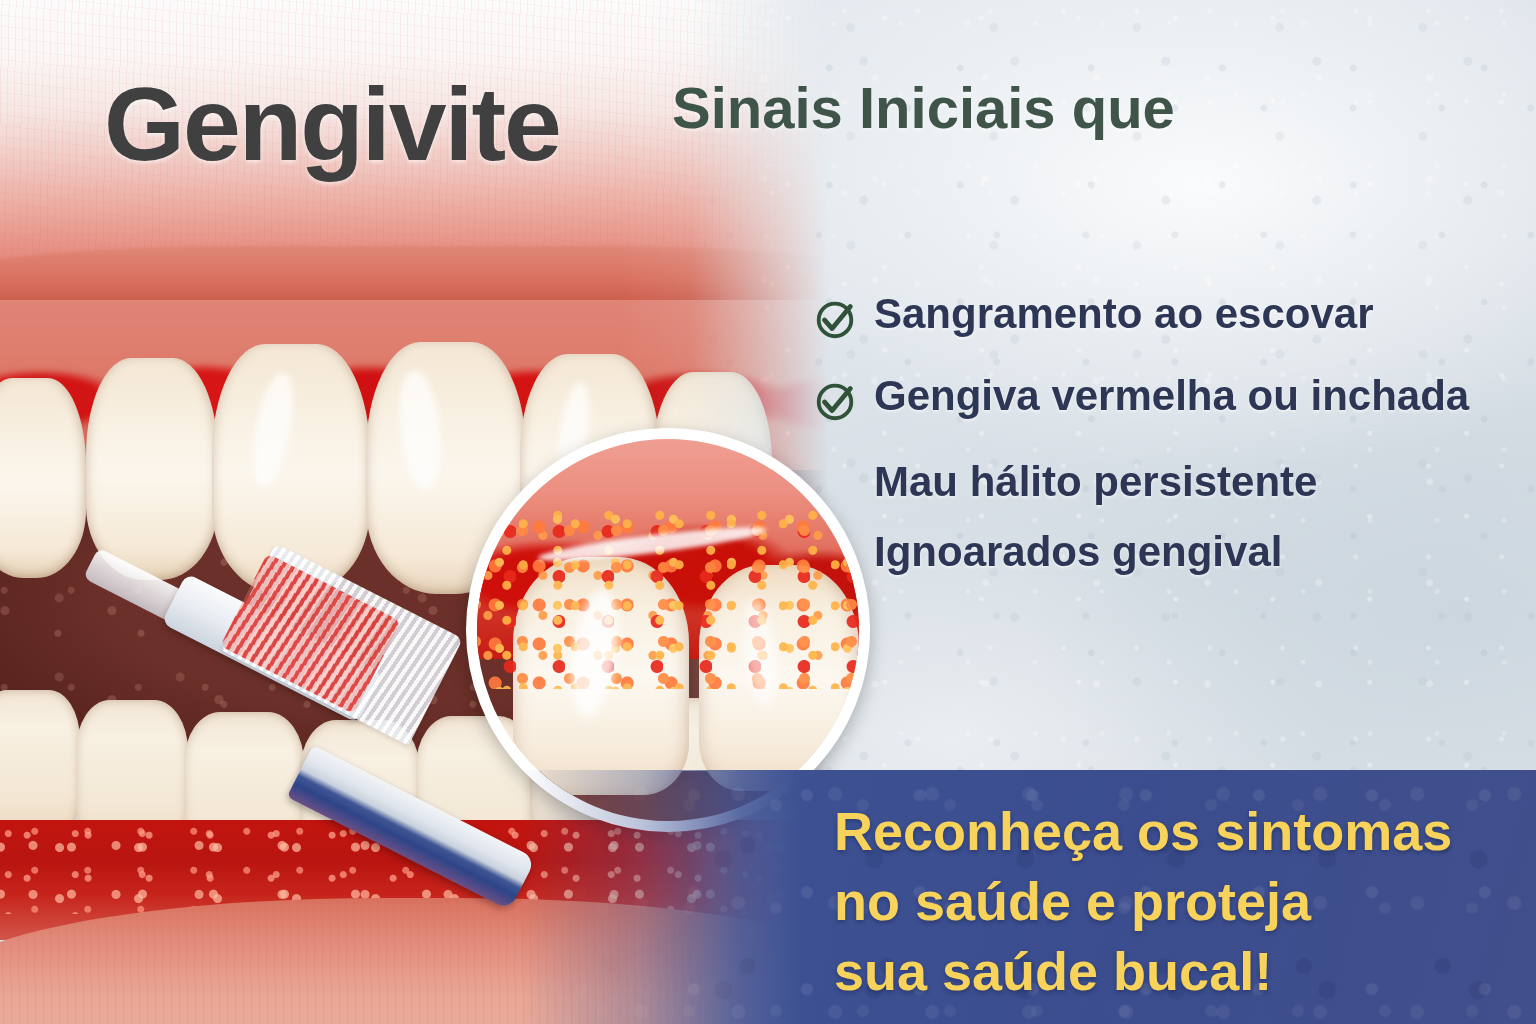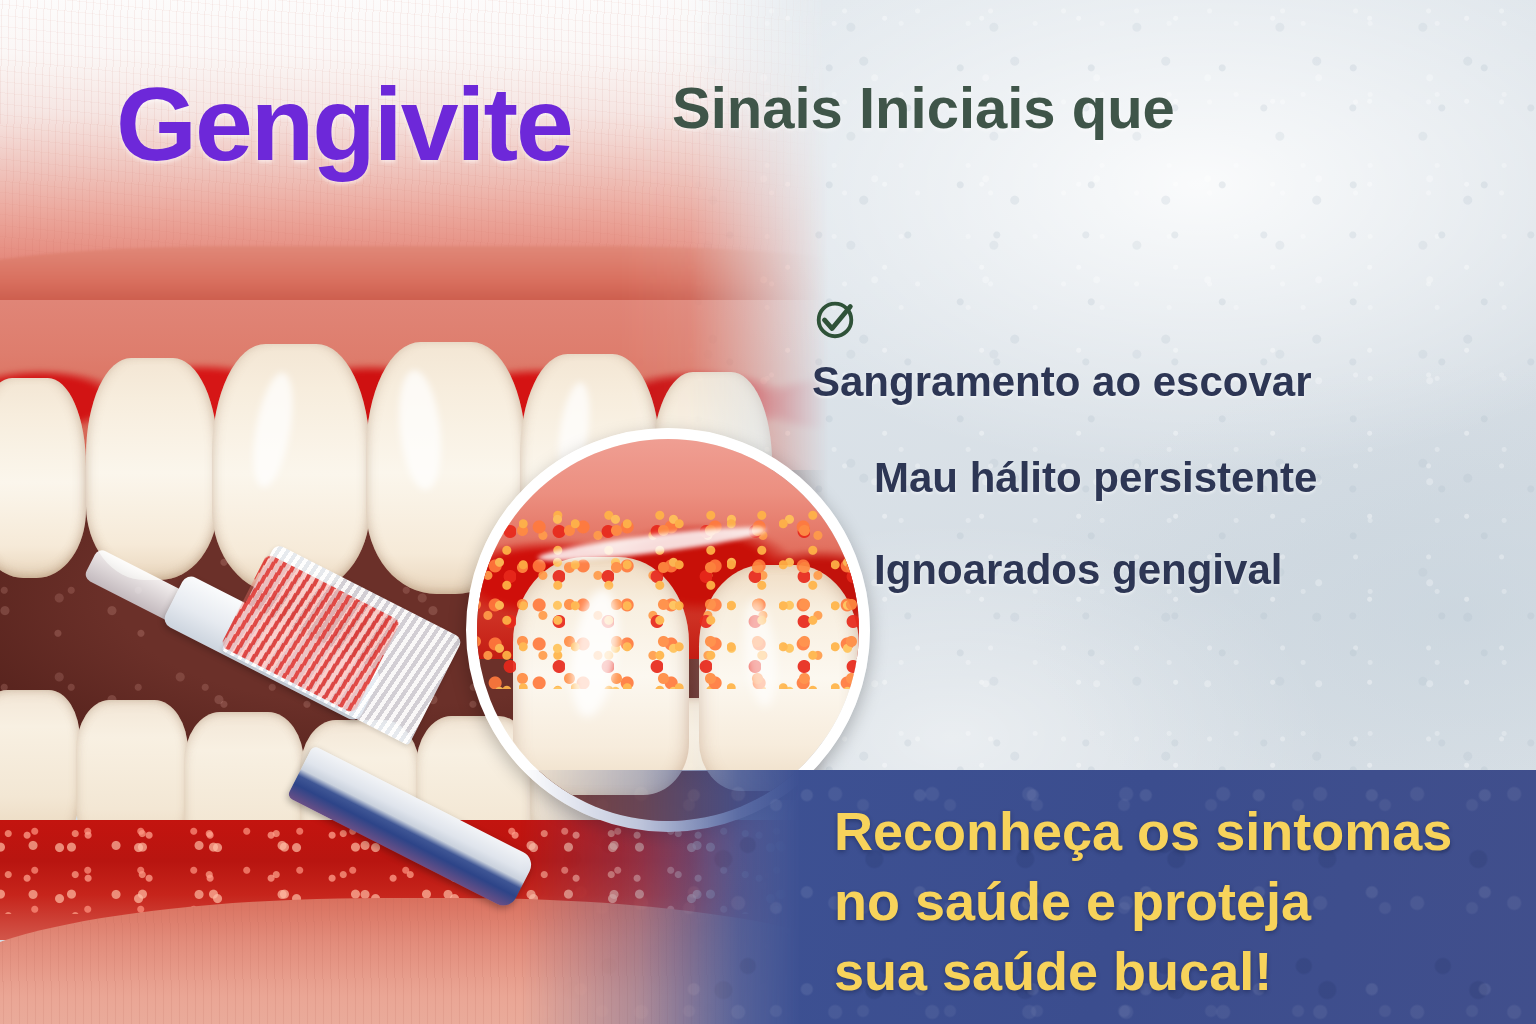--- a/index.html
+++ b/index.html
@@ -262,23 +262,23 @@
     background:rgba(255,255,255,.85); border-radius:50%;
     transform:rotate(-7deg); filter:blur(2px);
   }
   .ins-dark{
     position:absolute; left:-10px; top:332px; width:420px; height:110px;
     background:radial-gradient(ellipse 70% 100% at 50% 70%, #7d3d33 0 50%, #5f2821 100%);
   }
 
   
   .headline{
-    position:absolute; left:116px; top:72px;
+    position:absolute; left:104px; top:72px;
     font-size:104px; font-weight:700; letter-spacing:-2px;
-    color:#6d28d9; line-height:1;
+    color:#404040; line-height:1;
     text-shadow:0 2px 4px rgba(255,255,255,.65);
     white-space:nowrap;
   }
   .subhead{
     position:absolute; left:672px; top:76px; width:850px;
     font-size:58px; font-weight:700; line-height:1.12;
     color:#3f5549;
     text-shadow:0 2px 4px rgba(255,255,255,.55);
   }
   .subhead .l2{ display:block; }
@@ -287,23 +287,23 @@
   .bullet{
     position:relative;
     display:flex; align-items:flex-start; gap:16px;
     color:#2d3654;
     font-size:42px; font-weight:700; line-height:1.14;
     text-shadow:0 2px 3px rgba(255,255,255,.55);
   }
   .bullet .chk{ flex:0 0 46px; width:46px; height:46px; margin-top:6px; }
   .bullet.nochk .chk{ visibility:hidden; }
   .bullet .btxt{ display:block; }
-  .b1{ margin-bottom:48px;flex-direction:column; }
+  .b1{ margin-bottom:30px; }
   .b2{ margin-bottom:34px; }
-  .b3{ margin-bottom:40px; }
+  .b3{ margin-bottom:18px; }
 
   
   .band{
     position:absolute; left:0; top:770px; width:1536px; height:254px;
     background:
       radial-gradient(ellipse 30% 60% at 28% 40%, rgba(255,255,255,.13), rgba(255,255,255,0) 70%),
       linear-gradient(104deg, #7e8bad 0%, #5d6f9f 8%, #44599a 20%, #3d5193 46%, #3b4d8e 72%, #414f8c 100%);
     -webkit-mask-image:linear-gradient(to right, rgba(0,0,0,0) 0, rgba(0,0,0,0) 520px, rgba(0,0,0,.35) 640px, rgba(0,0,0,.85) 740px, #000 800px, #000 100%);
             mask-image:linear-gradient(to right, rgba(0,0,0,0) 0, rgba(0,0,0,0) 520px, rgba(0,0,0,.35) 640px, rgba(0,0,0,.85) 740px, #000 800px, #000 100%);
   }
@@ -404,20 +404,29 @@
     <div class="bullet b1">
       <span class="chk">
         <svg viewBox="0 0 48 48" width="46" height="46" aria-hidden="true">
           <circle cx="24" cy="25" r="17" fill="none" stroke="#2f5238" stroke-width="4"></circle>
           <path d="M13 25 L21 34 L40 11" fill="none" stroke="#2f5238" stroke-width="5" stroke-linecap="round" stroke-linejoin="round"></path>
         </svg>
       </span>
       <span class="btxt">Sangramento ao escovar</span>
     </div>
 
+    <div class="bullet b2">
+      <span class="chk">
+        <svg viewBox="0 0 48 48" width="46" height="46" aria-hidden="true">
+          <circle cx="24" cy="25" r="17" fill="none" stroke="#2f5238" stroke-width="4"></circle>
+          <path d="M13 25 L21 34 L40 11" fill="none" stroke="#2f5238" stroke-width="5" stroke-linecap="round" stroke-linejoin="round"></path>
+        </svg>
+      </span>
+      <span class="btxt">Gengiva vermelha ou inchada</span>
+    </div>
 
     <div class="bullet b3 nochk">
       <span class="chk"></span>
       <span class="btxt">Mau hálito persistente</span>
     </div>
 
     <div class="bullet nochk">
       <span class="chk"></span>
       <span class="btxt">Ignoarados gengival</span>
     </div>

